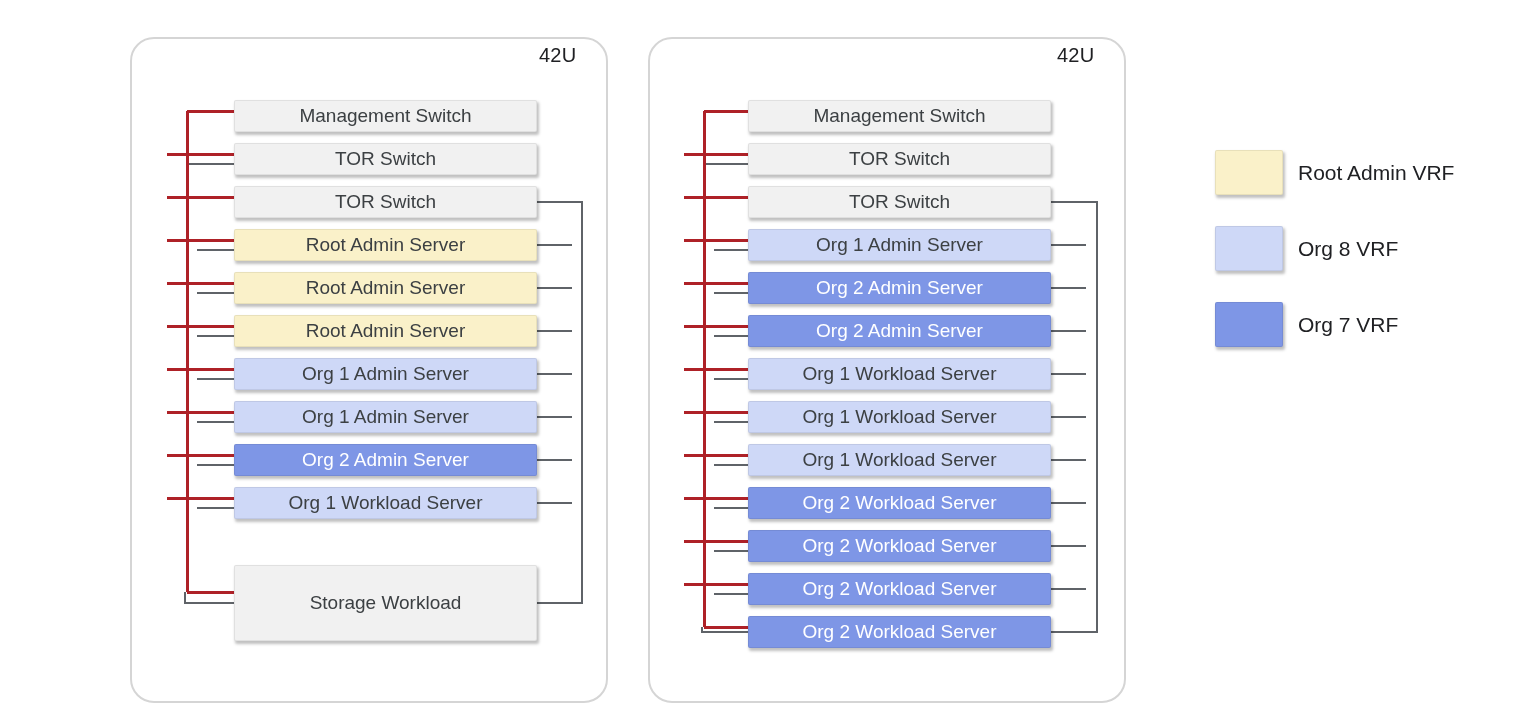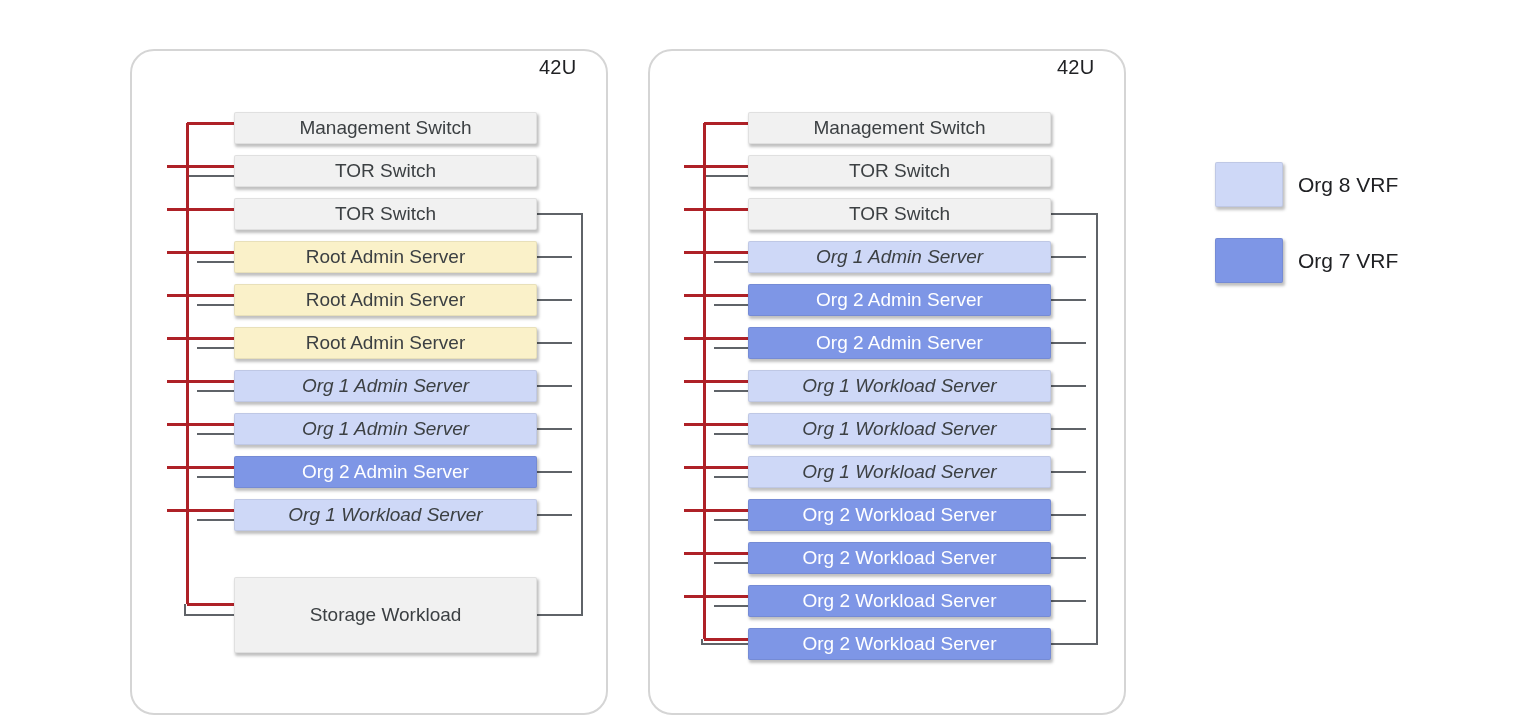--- a/index.html
+++ b/index.html
@@ -5,21 +5,21 @@
   * { box-sizing: border-box; }
   html, body { margin: 0; padding: 0; }
   body {
     width: 1528px; height: 728px;
     background: #ffffff;
     font-family: "Liberation Sans", sans-serif;
     color: #3C4043;
     position: relative;
     overflow: hidden;
   }
-  .stage { position: absolute; inset: 0; margin-top: 12px; }
+  .stage { position: absolute; inset: 0; }
 
   .rack {
     position: absolute;
     background: #ffffff;
     border: 2px solid #D5D5D5;
     border-radius: 24px;
   }
   .rack1 { left: 130px; top: 37px; width: 478px; height: 666px; }
   .rack2 { left: 648px; top: 37px; width: 478px; height: 666px; }
 
@@ -36,21 +36,21 @@
     position: absolute;
     display: flex; align-items: center; justify-content: center;
     font-size: 19px;
     border-radius: 2px;
     border: 1px solid rgba(0,0,0,0.07);
     box-shadow: 1.5px 2.5px 3px rgba(0,0,0,0.25);
     white-space: nowrap;
   }
   .vrf-device     { background: var(--c-device); }
   .vrf-root_admin { background: var(--c-root); }
-  .vrf-org1       { background: var(--c-org1); font-style: italic; }
+  .vrf-org1       { background: var(--c-org1); }
   .vrf-org2       { background: var(--c-org2); color: #ffffff; }
 
   .line { position: absolute; }
   .line-red  { background: var(--line-red); }
   .line-gray { background: var(--line-gray); }
 
   .legend {
     position: absolute; left: 1215px; top: 150px;
     display: flex; flex-direction: column; gap: 31px;
   }
@@ -67,20 +67,24 @@
 <body>
 
 <div class="stage" id="stage">
   <div class="rack rack1"></div>
   <div class="rack rack2"></div>
 
   <div class="capacity cap1">42U</div>
   <div class="capacity cap2">42U</div>
 
   <div class="legend">
+    <div class="legend-item">
+      <span class="swatch vrf-root_admin"></span>
+      <span class="legend-label">Root Admin VRF</span>
+    </div>
     <div class="legend-item">
       <span class="swatch vrf-org1"></span>
       <span class="legend-label">Org 8 VRF</span>
     </div>
     <div class="legend-item">
       <span class="swatch vrf-org2"></span>
       <span class="legend-label">Org 7 VRF</span>
     </div>
   </div>
 <div class="line line-red" style="left: 187px; top: 109.5px; width: 47px; height: 3px;"></div>

